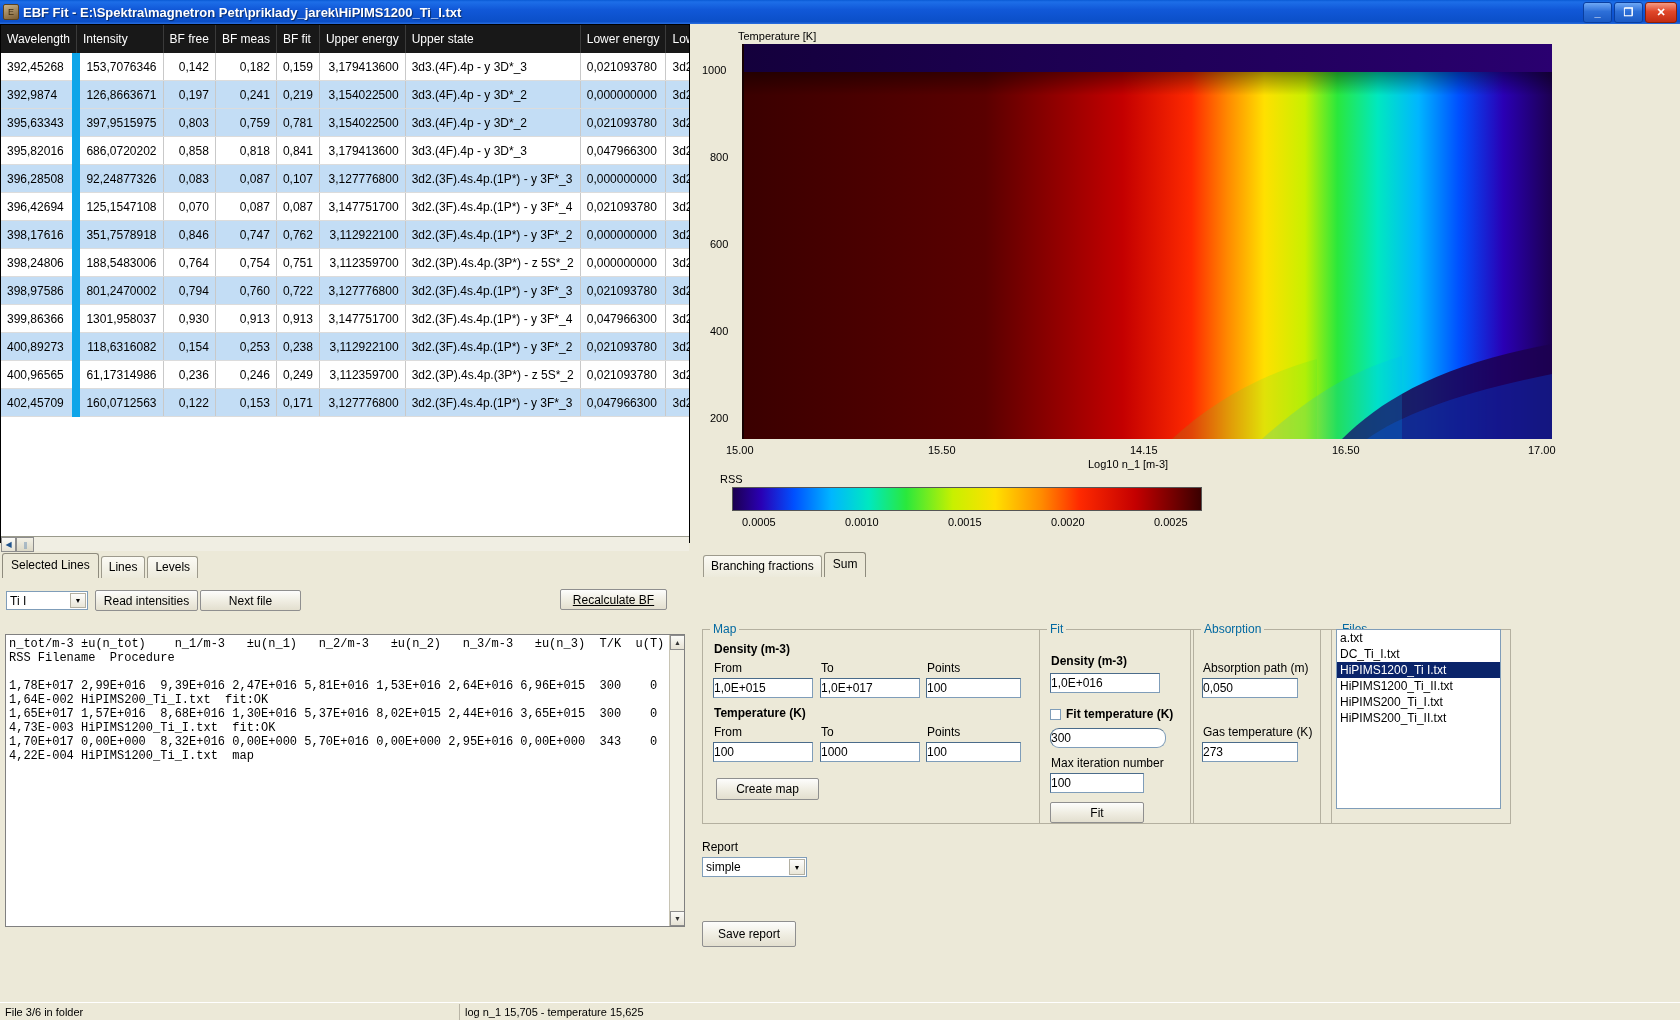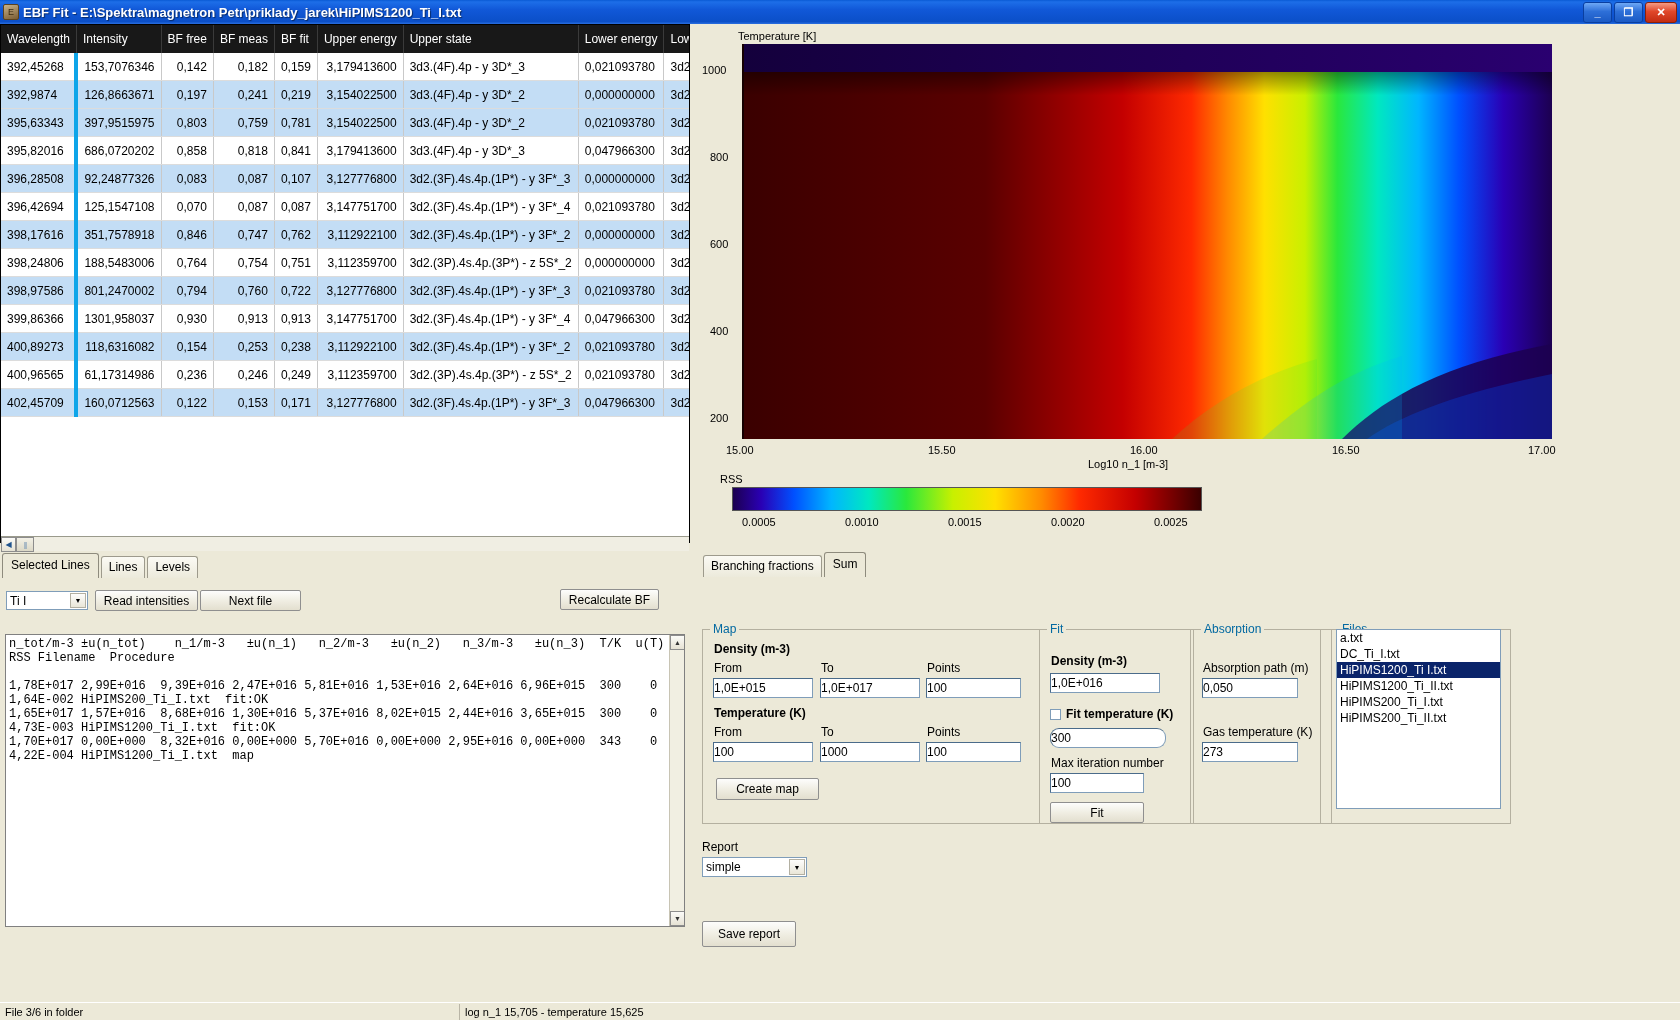--- a/index.html
+++ b/index.html
@@ -88,21 +88,21 @@
     height:18px;white-space:nowrap;
   }
   #grid tbody td{
     padding:5px 6px;height:17px;white-space:nowrap;
     border-right:1px solid #c9c9c9;
     border-bottom:1px solid #dcdcdc;
     color:#000;
   }
   #grid tbody tr.sel td{background:#c3ddf5;}
   #grid tbody td.num{text-align:right;}
-  #grid tbody td.c0{border-right:4px solid #0ea5e9;}
+  #grid tbody td.c0{border-right:8px solid #0ea5e9;}
   
   .w0{width:80px}.w1{width:73px}.w2{width:48px}.w3{width:54px}.w4{width:43px}
   .w5{width:80px}.w6{width:182px}.w7{width:84px}.w8{width:46px}
 
   #hscroll{
     position:absolute;left:1px;top:536px;width:688px;height:15px;
     background:#f0eee3;border-top:1px solid #9a9a8c;box-sizing:border-box;
     display:flex;align-items:center;
   }
   .sb-arrow{
@@ -396,21 +396,21 @@
   <div class="tab">Lines</div>
   <div class="tab">Levels</div>
 </div>
 
 <div class="select" style="position:absolute;left:6px;top:591px;width:82px;height:19px;">
   <span>Ti I</span>
   <span class="arrow">▼</span>
 </div>
 <div class="win-btn" style="position:absolute;left:95px;top:590px;width:103px;height:21px;">Read intensities</div>
 <div class="win-btn" style="position:absolute;left:200px;top:590px;width:101px;height:21px;">Next file</div>
-<div class="win-btn" style="position:absolute;left:560px;top:589px;width:99px;height:21px;">Recalculate BF</div>
+<div class="win-btn" style="position:absolute;left:560px;top:589px;width:107px;height:21px;text-decoration:underline;">Recalculate BF</div>
 
 <div id="logbox">
   <div id="logtext">n_tot/m-3 ±u(n_tot)    n_1/m-3   ±u(n_1)   n_2/m-3   ±u(n_2)   n_3/m-3   ±u(n_3)  T/K  u(T)
 RSS Filename  Procedure
 
 1,78E+017 2,99E+016  9,39E+016 2,47E+016 5,81E+016 1,53E+016 2,64E+016 6,96E+015  300    0
 1,64E-002 HiPIMS200_Ti_I.txt  fit:OK
 1,65E+017 1,57E+016  8,68E+016 1,30E+016 5,37E+016 8,02E+015 2,44E+016 3,65E+015  300    0
 4,73E-003 HiPIMS1200_Ti_I.txt  fit:OK
 1,70E+017 0,00E+000  8,32E+016 0,00E+000 5,70E+016 0,00E+000 2,95E+016 0,00E+000  343    0
@@ -474,21 +474,21 @@
   </div>
 
   <div class="tick-lbl" style="left:12px;top:40px;">1000</div>
   <div class="tick-lbl" style="left:20px;top:127px;">800</div>
   <div class="tick-lbl" style="left:20px;top:214px;">600</div>
   <div class="tick-lbl" style="left:20px;top:301px;">400</div>
   <div class="tick-lbl" style="left:20px;top:388px;">200</div>
 
   <div class="tick-lbl" style="left:36px;top:420px;">15.00</div>
   <div class="tick-lbl" style="left:238px;top:420px;">15.50</div>
-  <div class="tick-lbl" style="left:440px;top:420px;">16.00</div>
+  <div class="tick-lbl" style="left:440px;top:420px;">14.15</div>
   <div class="tick-lbl" style="left:642px;top:420px;">16.50</div>
   <div class="tick-lbl" style="left:838px;top:420px;">17.00</div>
 
   <div class="ax-title" style="left:398px;top:434px;">Log10 n_1 [m-3]</div>
 
   <div class="ax-title" style="left:30px;top:449px;">RSS</div>
   <div id="cbar">
     <svg width="100%" height="100%" preserveAspectRatio="none">
       <defs>
         <linearGradient id="cbGrad" x1="0" y1="0" x2="1" y2="0">

